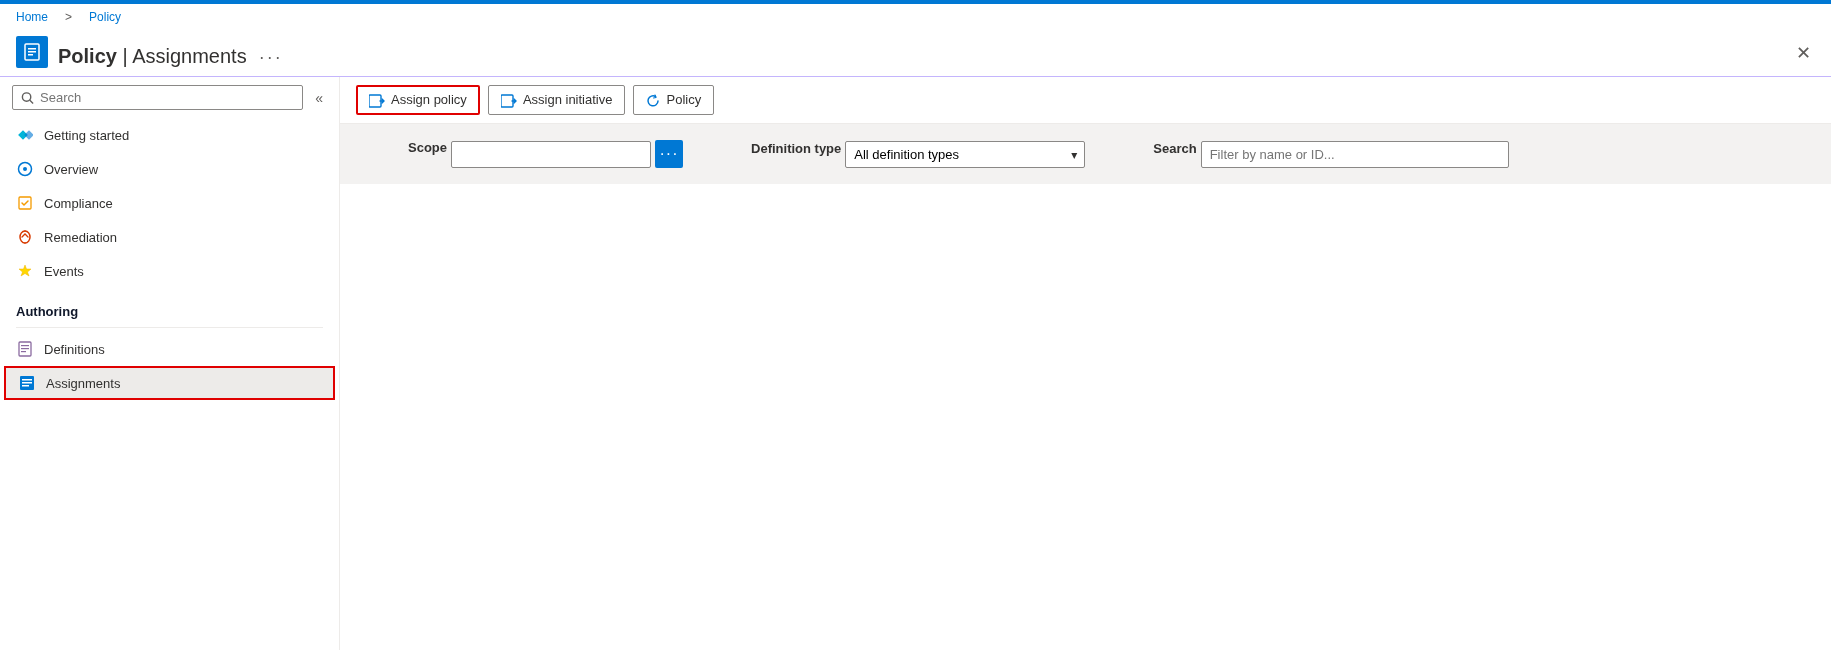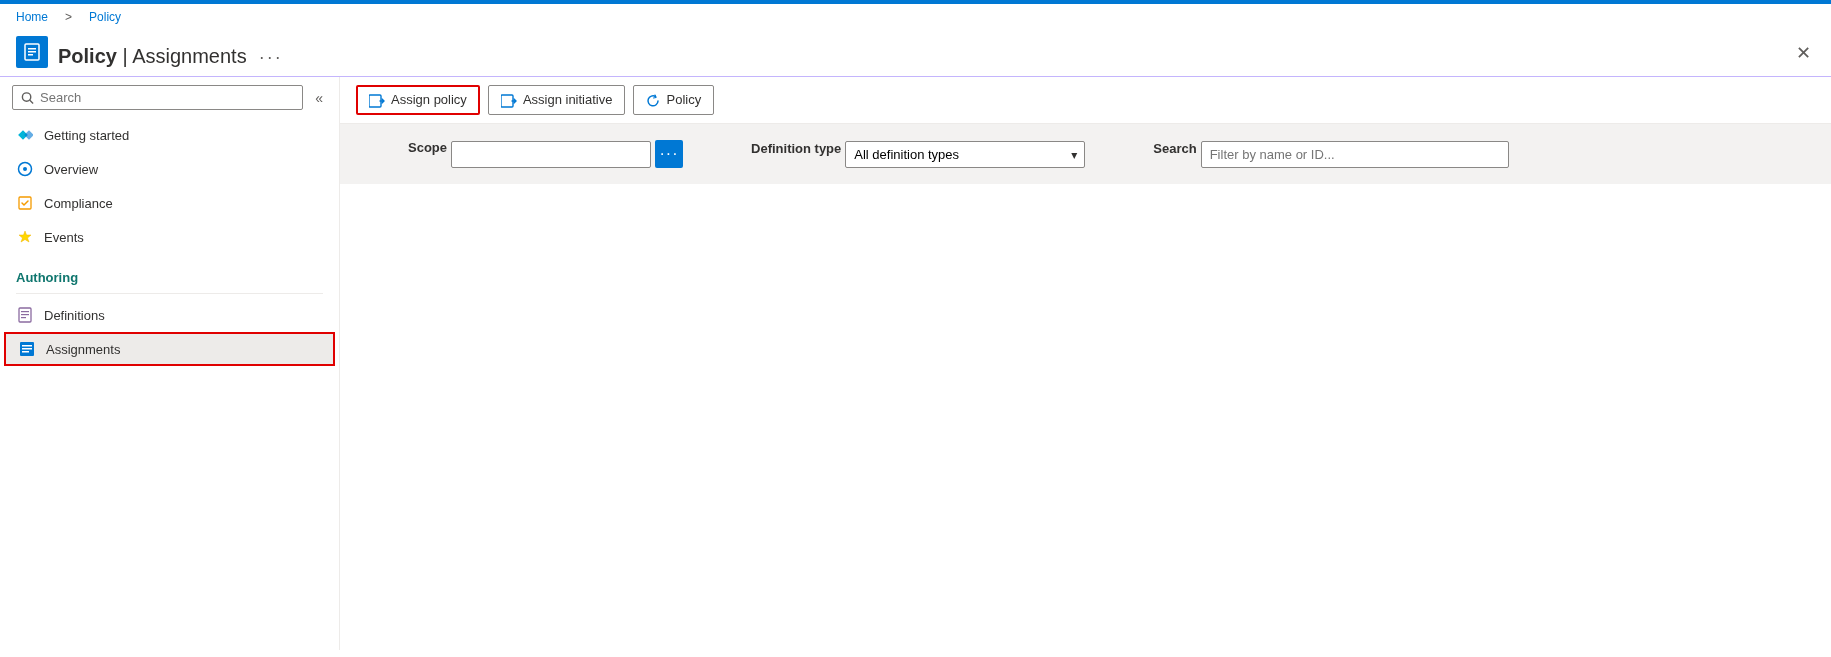--- a/index.html
+++ b/index.html
@@ -129,21 +129,21 @@
       flex-shrink: 0;
       display: flex;
       align-items: center;
       justify-content: center;
     }
 
     .authoring-header {
       padding: 16px 16px 4px 16px;
       font-size: 13px;
       font-weight: 600;
-      color: #0f766e;
+      color: #0f172a;
     }
     .authoring-divider {
       height: 1px;
       background: #edebe9;
       margin: 4px 16px 4px 16px;
     }
 
     
     .nav-item.active-red-border {
       background: #edebe9;
@@ -343,20 +343,30 @@
     <div class="nav-item">
       <span class="nav-icon">
         <svg width="16" height="16" viewBox="0 0 16 16" fill="none">
           <rect x="2" y="2" width="12" height="12" rx="1" stroke="#f59b00" stroke-width="1.3" fill="none"></rect>
           <path d="M5 8 L7 10 L11 6" stroke="#f59b00" stroke-width="1.5" fill="none" stroke-linecap="round"></path>
         </svg>
       </span>
       <span>Compliance</span>
     </div>
 
+    <div class="nav-item">
+      <span class="nav-icon">
+        <svg width="16" height="16" viewBox="0 0 16 16" fill="none">
+          <path d="M8 2 C5 2 3 5 3 8 C3 11 5 14 8 14" stroke="#d83b01" stroke-width="1.5" fill="none" stroke-linecap="round"></path>
+          <path d="M8 2 C11 2 13 5 13 8 C13 11 11 14 8 14" stroke="#d83b01" stroke-width="1.5" fill="none" stroke-linecap="round"></path>
+          <path d="M5 8 L8 5 L11 8" stroke="#d83b01" stroke-width="1.3" fill="none" stroke-linecap="round"></path>
+        </svg>
+      </span>
+      <span>Remediation</span>
+    </div>
 
     <div class="nav-item">
       <span class="nav-icon">
         <svg width="16" height="16" viewBox="0 0 16 16" fill="none">
           <path d="M8 2 L9.5 6 L14 6 L10.5 9 L12 13 L8 10.5 L4 13 L5.5 9 L2 6 L6.5 6 Z" fill="#ffd700" stroke="#f0b400" stroke-width="0.5"></path>
         </svg>
       </span>
       <span>Events</span>
     </div>
 

